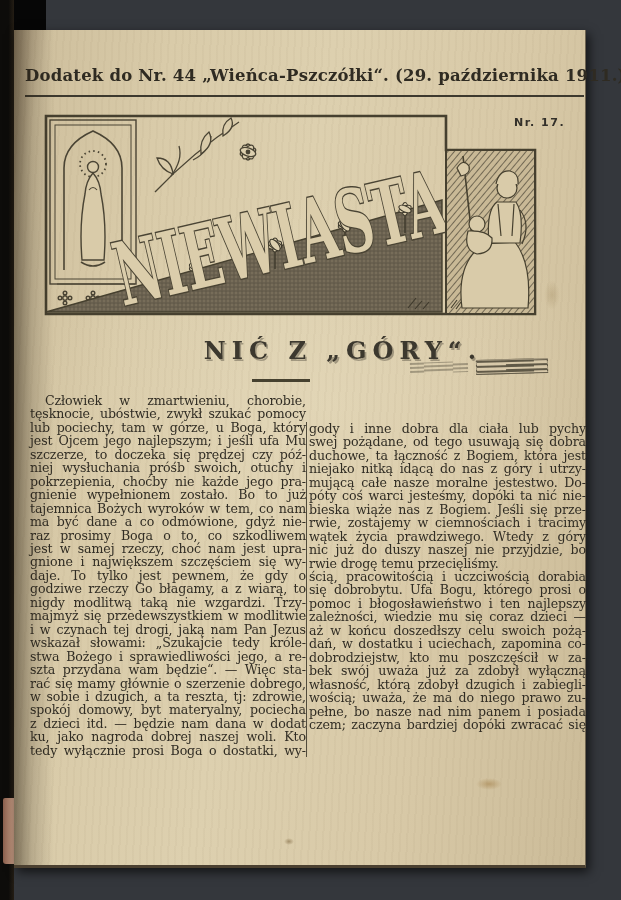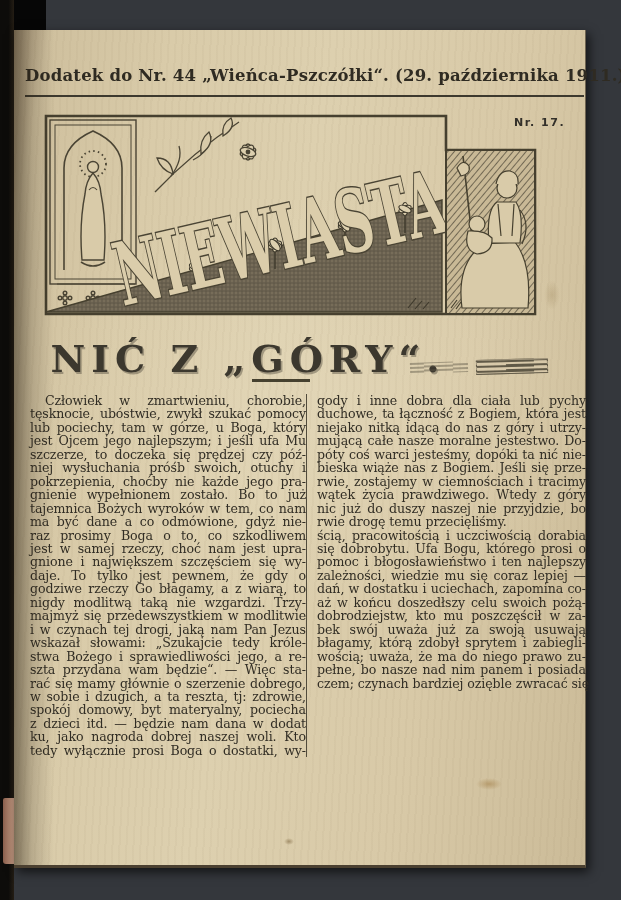--- a/index.html
+++ b/index.html
@@ -64,22 +64,22 @@
   .issue-number {
     position:absolute; left:462px; top:86px;
     font-size:11px; font-weight:bold; letter-spacing:1.5px; color:#33302a;
     font-family:"DejaVu Sans", sans-serif;
     margin-left:38px;
   }
 
   
   .article-title {
     position:absolute; left:0; top:306px; width:468px;
-    text-align:center;
-    font-size:38px; font-weight:bold; letter-spacing:6px;
+    text-align:right;
+    font-size:24px; font-weight:bold; letter-spacing:6px;
     color:#3c382e;
     text-shadow:1.6px 1.8px 0 rgba(60,56,46,.38);
     white-space:nowrap;
   }
   .title-underline {
     position:absolute; left:238px; top:349px; width:58px; height:2.5px;
     background:#46412f;
   }
   .smudge { position:absolute; pointer-events:none; }
   .smudge.a {
@@ -95,21 +95,22 @@
 
   
   .body-columns {
     position:absolute; left:16px; top:364px; width:556px;
     display:flex; flex-direction:row;
   }
   .text-column { width:276px; color:#312d24; }
   .text-column.right {
     width:280px;
     border-left:1.5px solid #514b3b;
-    padding-left:10px;
+    padding-left:2px;
+    margin-top:28px;
   }
   .tline {
     font-size:12.6px; line-height:13.45px;
     letter-spacing:-0.1px;
     white-space:nowrap;
     text-align:justify;
     text-align-last:justify;
     overflow:visible;
   }
   .tline.indent { text-indent:15px; }
@@ -285,38 +286,39 @@
         <div class="tline">szta przydana wam będzie“. — Więc sta-</div>
         <div class="tline">rać się mamy głównie o szerzenie dobrego,</div>
         <div class="tline">w sobie i dzugich, a ta reszta, tj: zdrowie,</div>
         <div class="tline">spokój domowy, byt materyalny, pociecha</div>
         <div class="tline">z dzieci itd. — będzie nam dana w dodat</div>
         <div class="tline">ku, jako nagroda dobrej naszej woli. Kto</div>
         <div class="tline">tedy wyłącznie prosi Boga o dostatki, wy-</div>
       </div>
     <div class="text-column right">
         <div class="tline">gody i inne dobra dla ciała lub pychy</div>
+        <div class="tline">swej pożądane, od tego usuwają się dobra</div>
         <div class="tline">duchowe, ta łączność z Bogiem, która jest</div>
         <div class="tline">niejako nitką idącą do nas z góry i utrzy-</div>
         <div class="tline">mującą całe nasze moralne jestestwo. Do-</div>
         <div class="tline">póty coś warci jesteśmy, dopóki ta nić nie-</div>
         <div class="tline">bieska wiąże nas z Bogiem. Jeśli się prze-</div>
         <div class="tline">rwie, zostajemy w ciemnościach i tracimy</div>
         <div class="tline">wątek życia prawdziwego. Wtedy z góry</div>
         <div class="tline">nic już do duszy naszej nie przyjdzie, bo</div>
         <div class="tline endline">rwie drogę temu przecięliśmy.</div>
         <div class="tline">ścią, pracowitością i uczciwością dorabia</div>
         <div class="tline">się dobrobytu. Ufa Bogu, którego prosi o</div>
         <div class="tline">pomoc i błogosławieństwo i ten najlepszy</div>
-        <div class="tline">zależności, wiedzie mu się coraz lepiej —</div>
+        <div class="tline">zależności, wiedzie mu się coraz dzieci —</div>
+        <div class="tline">aż w końcu doszedłszy celu swoich pożą-</div>
         <div class="tline">dań, w dostatku i uciechach, zapomina co-</div>
-        <div class="tline">aż w końcu doszedłszy celu swoich pożą-</div>
         <div class="tline">dobrodziejstw, kto mu poszczęścił w za-</div>
-        <div class="tline">bek swój uważa już za swoją usuwają</div>
-        <div class="tline">błagamy, którą zdobył sprytem i zabiegli-</div>
+        <div class="tline">bek swój uważa już za zdobył wyłączną</div>
+        <div class="tline">własność, którą zdobył dzugich i zabiegli-</div>
         <div class="tline">wością; uważa, że ma do niego prawo zu-</div>
         <div class="tline">pełne, bo nasze nad nim panem i posiada</div>
-        <div class="tline">czem; czynach bardziej ozięble zwracać się</div>
+        <div class="tline">czem; zaczyna bardziej dopóki zwracać się</div>
       </div>
   </div>
 
   <div class="gutter-shade"></div>
 </div>
 
 </body></html>

